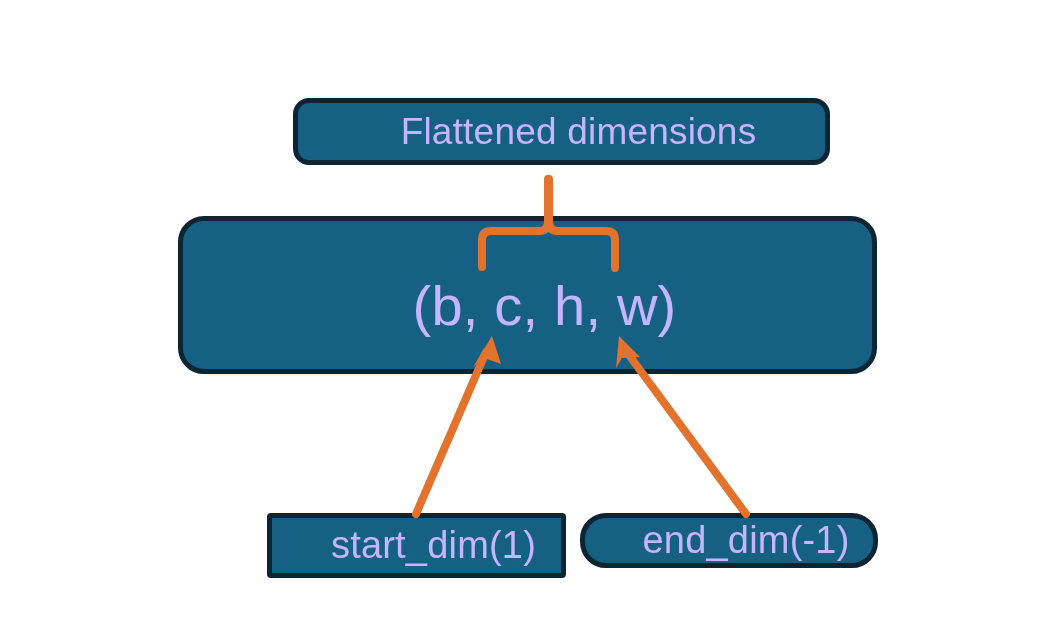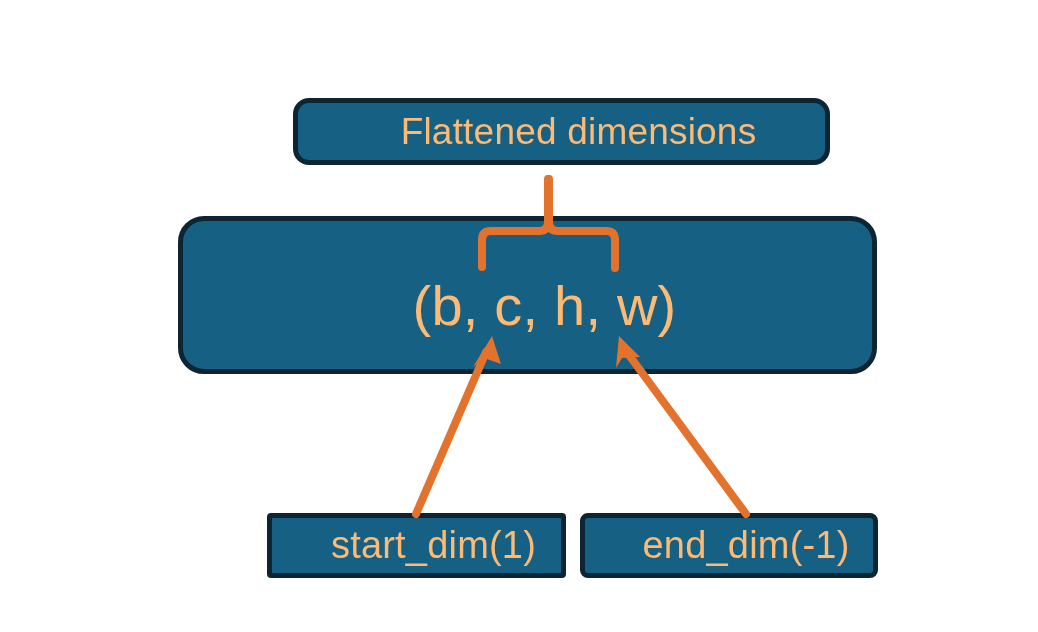--- a/index.html
+++ b/index.html
@@ -19,21 +19,21 @@
   }
   .node {
     position: absolute;
     box-sizing: border-box;
     background: #166084;
     border: 5px solid #0d2433;
     border-radius: 18px;
     display: flex;
     align-items: center;
     justify-content: center;
-    color: #fdba74;
+    color: #c4b5fd;
     font-weight: 400;
     letter-spacing: 0.2px;
     white-space: nowrap;
     z-index: 2;
     padding-left: 34px;
   }
   #node-flattened {
     left: 293px;
     top: 98px;
     width: 537px;
@@ -59,22 +59,22 @@
     top: 513px;
     width: 299px;
     height: 65px;
     border-radius: 4px;
     font-size: 38px;
   }
   #node-end-dim {
     left: 580px;
     top: 513px;
     width: 298px;
-    height: 65px;
-    border-radius: 8px;
+    height: 55px;
+    border-radius: 26px;
     font-size: 38px;
   }
   #overlay {
     position: absolute;
     left: 0;
     top: 0;
     width: 1038px;
     height: 632px;
     z-index: 3;
     pointer-events: none;

